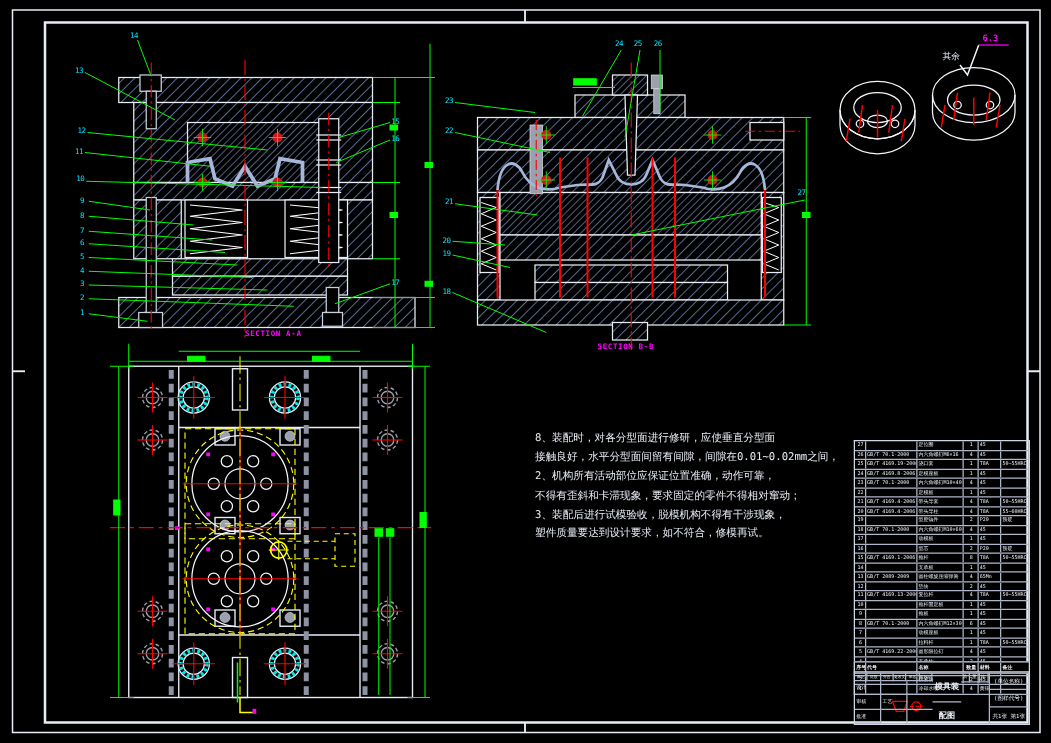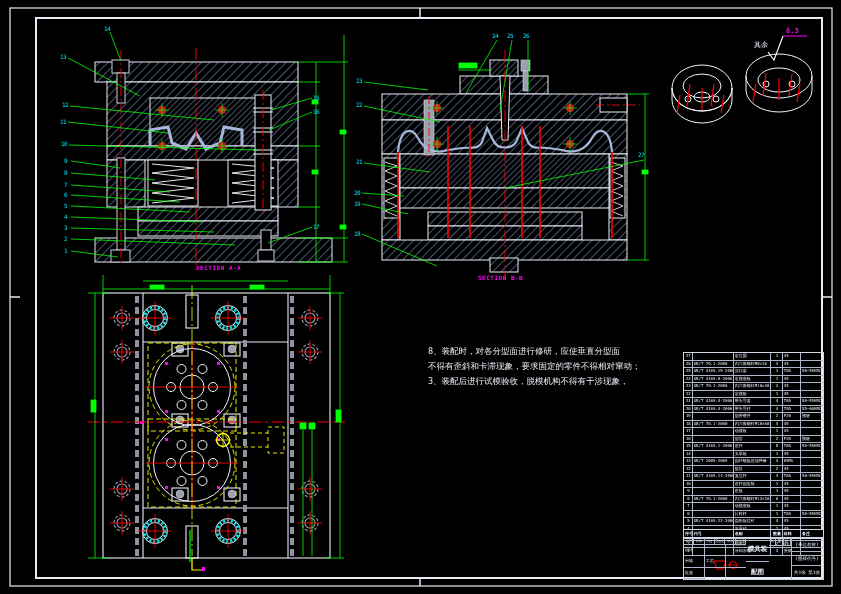--- a/index.html
+++ b/index.html
@@ -476,22 +476,25 @@
 
 
 <div class="ov rough-rest" style="left:754px;top:40px">其余</div>
 <div class="ov rough-val" style="left:786px;top:27px">6.3</div>
 
 <div class="ov seclab" style="left:196px;top:264px">SECTION A-A</div>
 <div class="ov seclab" style="left:478px;top:274px">SECTION B-B</div>
 
 <div class="ov" style="left:428px;top:344px;width:270px">
   <div class="tr-line">8、装配时，对各分型面进行修研，应使垂直分型面</div>
+  <div class="tr-line">接触良好，水平分型面间留有间隙，间隙在0.01~0.02mm之间，</div>
+  <div class="tr-line">2、机构所有活动部位应保证位置准确，动作可靠，</div>
   <div class="tr-line">不得有歪斜和卡滞现象，要求固定的零件不得相对窜动；</div>
   <div class="tr-line">3、装配后进行试模验收，脱模机构不得有干涉现象，</div>
+  <div class="tr-line">塑件质量要达到设计要求，如不符合，修模再试。</div>
 </div>
 
 <div>
   <span class="bl" style="left:104px;top:26px">14</span>
   <span class="bl" style="left:60px;top:54px">13</span>
   <span class="bl" style="left:62px;top:102px">12</span>
   <span class="bl" style="left:60px;top:119px">11</span>
   <span class="bl" style="left:61px;top:141px">10</span>
   <span class="bl" style="left:64px;top:158px">9</span>
   <span class="bl" style="left:64px;top:170px">8</span>

